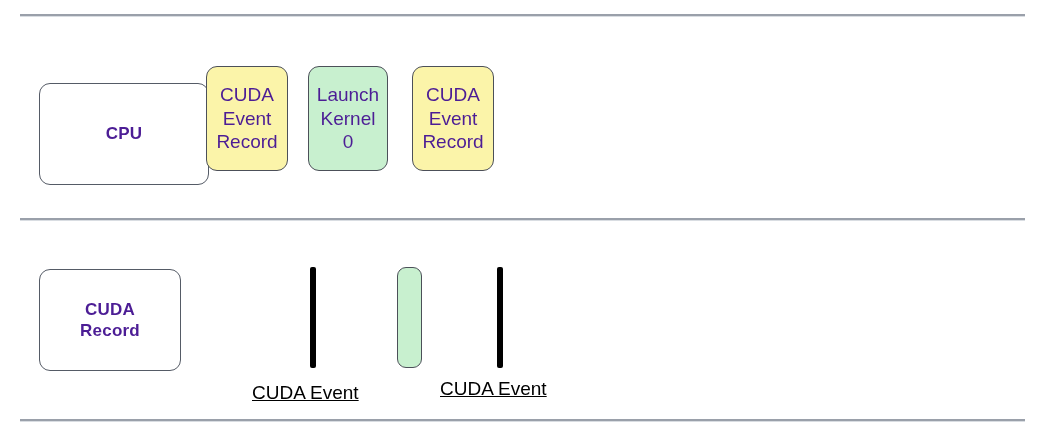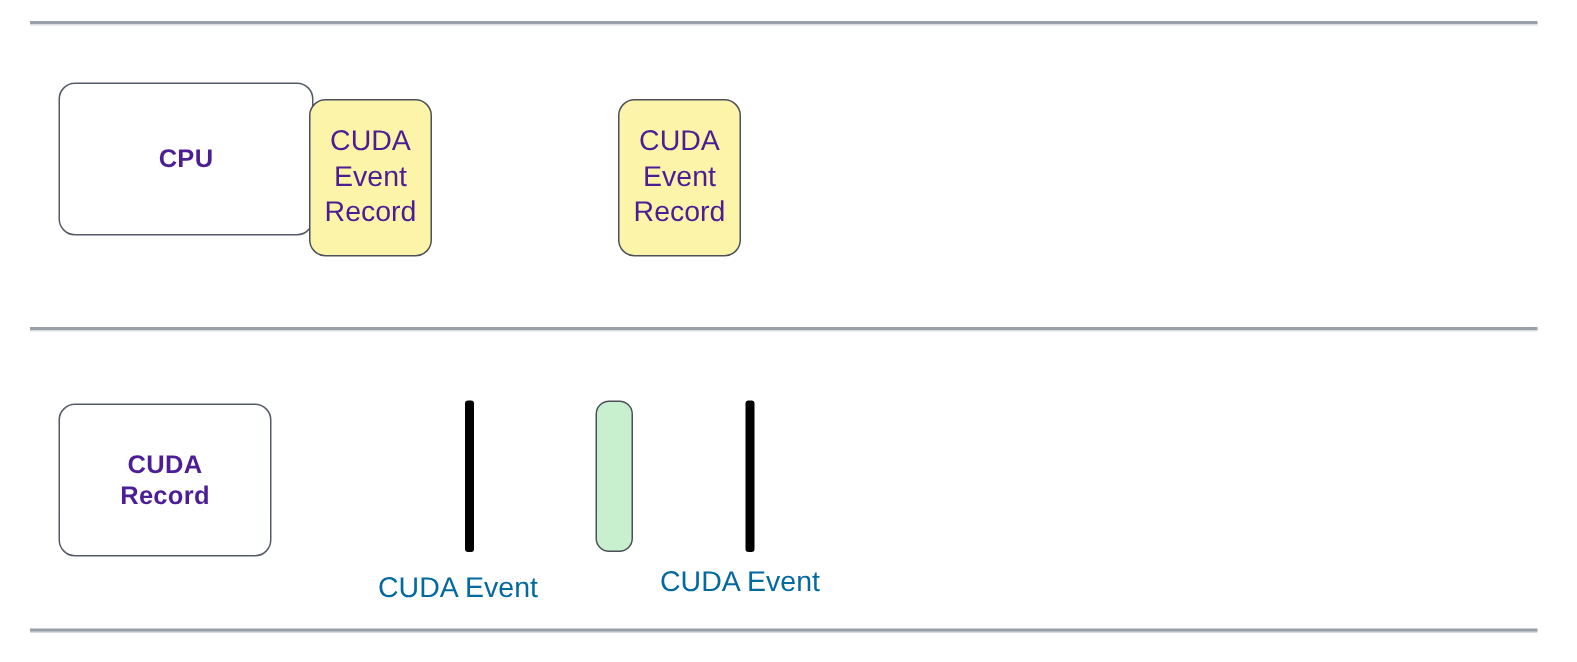--- a/index.html
+++ b/index.html
@@ -48,21 +48,21 @@
   }
 
   
   .lane-label-box {
     background: #ffffff;
     border-color: #555b66;
     font-weight: bold;
     font-size: 17px;
     letter-spacing: 0.2px;
   }
-  #cpu-box          { left: 39px;  top: 55px;  width: 170px; height: 102px; align-items: center; }
+  #cpu-box          { left: 39px;  top: 83px;  width: 170px; height: 102px; align-items: center; }
   #cuda-stream-box  { left: 39px;  top: 269px; width: 142px; height: 102px; }
 
   
   .activity-box {
     font-size: 19px;
     font-weight: normal;
     padding: 0 4px;
   }
   .activity-box.yellow { background: #fbf4a9; border-color: #4c5059; }
   .activity-box.green  { background: #c8f0cf; border-color: #4c5059; }
@@ -89,22 +89,23 @@
     height: 101px;
     background: #c8f0cf;
     border: 1px solid #4c5059;
     border-radius: 9px;
   }
 
   
   .marker-caption {
     position: absolute;
     font-size: 19px;
-    color: #0369a1;
+    color: #000000;
     white-space: nowrap;
+    text-decoration: underline;
   }
   #caption-event-1 { left: 252px; top: 382px; }
   #caption-event-2 { left: 440px; top: 378px; }
 </style>
 </head>
 <body>
 
 <div id="canvas">
 
   <div class="divider" id="divider-top"></div>
@@ -112,20 +113,23 @@
   <div class="divider" id="divider-bottom"></div>
 
   <div class="node lane-label-box" id="cpu-box">
     <span>CPU</span>
   </div>
 
   <div class="node activity-box yellow" id="event-record-1">
     <span><span>CUDA</span><br><span>Event</span><br><span>Record</span></span>
   </div>
 
+  <div class="node activity-box green" id="launch-kernel">
+    <span><span>Launch</span><br><span>Kernel</span><br><span>0</span></span>
+  </div>
 
   <div class="node activity-box yellow" id="event-record-2">
     <span><span>CUDA</span><br><span>Event</span><br><span>Record</span></span>
   </div>
 
   <div class="node lane-label-box" id="cuda-stream-box">
     <span><span>CUDA</span><br><span>Record</span></span>
   </div>
 
   <div class="event-marker" id="event-marker-1"></div>

